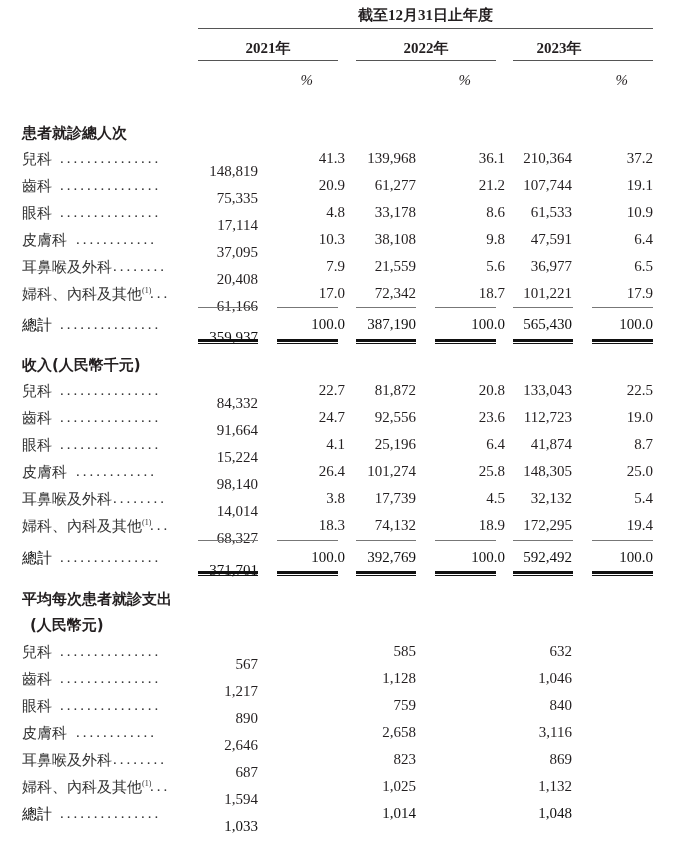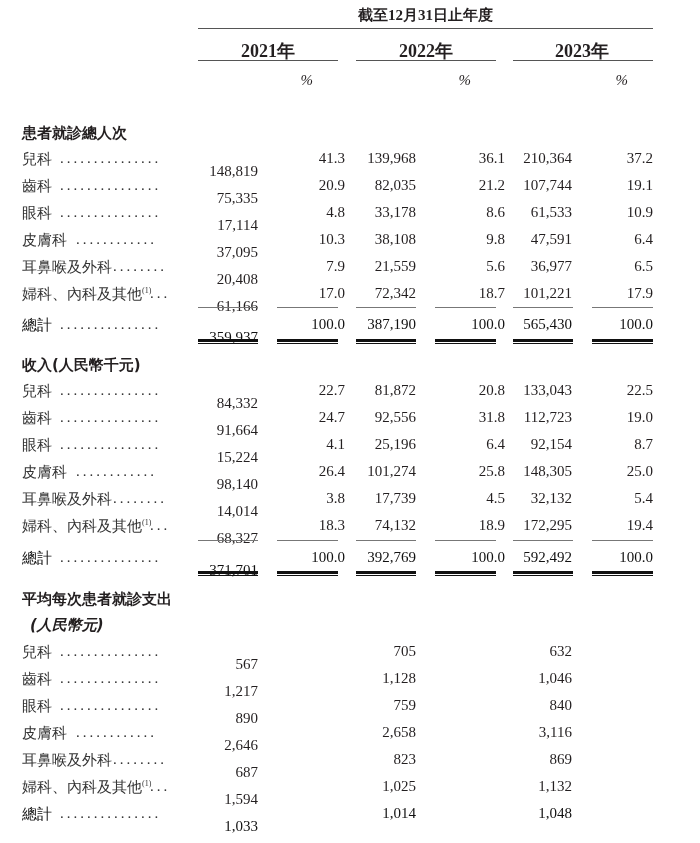--- a/index.html
+++ b/index.html
@@ -4,21 +4,21 @@
 <style>
   html, body { margin: 0; padding: 0; background: #ffffff; }
   body {
     width: 700px; height: 843px; position: relative; overflow: hidden;
     font-family: "Liberation Serif", "DejaVu Serif", serif;
     color: #231f20;
   }
   .abs { position: absolute; }
   .hdr-title { left: 198px; width: 455px; top: 6px; text-align: center; font-size: 15px; font-weight: bold; }
   .hrule { position: absolute; height: 1px; background: #555; }
-  .year { position: absolute; top: 39px; font-size: 18px; font-weight: bold; text-align: center; width: 140px; }
+  .year { position: absolute; top: 39px; font-size: 15px; font-weight: bold; text-align: center; width: 140px; }
   .pct-h { position: absolute; top: 72px; font-size: 15px; font-style: italic; width: 40px; text-align: right; }
   .section-title { position: absolute; left: 22px; font-size: 15px; font-weight: bold; font-family: "DejaVu Sans", sans-serif; }
   .row { position: absolute; left: 0; width: 644px; height: 26px; font-size: 15px; }
   .row .label { position: absolute; left: 22px; top: 0; white-space: nowrap; color: #333; }
   .row .dots { position: absolute; top: 0; letter-spacing: 3px; color: #333; }
   .row .cell { position: absolute; top: 0; text-align: right; }
   .c1 { left: 180px; width: 78px; margin-top: 13px; }
   .c2 { left: 270px; width: 75px; }
   .c3 { left: 340px; width: 76px; }
   .c4 { left: 430px; width: 75px; }
@@ -30,21 +30,21 @@
   sup { font-size: 8px; }
 </style>
 </head>
 <body>
 
 <div class="abs hdr-title">截至12月31日止年度</div>
 <div class="hrule" style="left:198px;width:455px;top:28px;"></div>
 
 <div class="year" style="left:198px;">2021年</div>
 <div class="year" style="left:356px;">2022年</div>
-<div class="year" style="left:512px;">2023年</div>
+<div class="year" style="left:489px;">2023年</div>
 <div class="hrule" style="left:198px;width:140px;top:60px;"></div>
 <div class="hrule" style="left:356px;width:140px;top:60px;"></div>
 <div class="hrule" style="left:513px;width:140px;top:60px;"></div>
 
 <div class="pct-h" style="left:273px;">%</div>
 <div class="pct-h" style="left:431px;">%</div>
 <div class="pct-h" style="left:588px;">%</div>
 
 <div class="section-title" style="top:124px;">患者就診總人次</div>
 
@@ -56,21 +56,21 @@
   <span class="cell c3">139,968</span>
   <span class="cell c4">36.1</span>
   <span class="cell c5">210,364</span>
   <span class="cell c6">37.2</span>
 </div>
 <div class="row" style="top:177px;">
   <span class="label">齒科</span>
   <span class="dots" style="left:60px;">...............</span>
   <span class="cell c1">75,335</span>
   <span class="cell c2">20.9</span>
-  <span class="cell c3">82,035</span>
+  <span class="cell c3">61,277</span>
   <span class="cell c4">21.2</span>
   <span class="cell c5">107,744</span>
   <span class="cell c6">19.1</span>
 </div>
 <div class="row" style="top:204px;">
   <span class="label">眼科</span>
   <span class="dots" style="left:60px;">...............</span>
   <span class="cell c1">17,114</span>
   <span class="cell c2">4.8</span>
   <span class="cell c3">33,178</span>
@@ -143,32 +143,32 @@
   <span class="cell c4">20.8</span>
   <span class="cell c5">133,043</span>
   <span class="cell c6">22.5</span>
 </div>
 <div class="row" style="top:409px;">
   <span class="label">齒科</span>
   <span class="dots" style="left:60px;">...............</span>
   <span class="cell c1">91,664</span>
   <span class="cell c2">24.7</span>
   <span class="cell c3">92,556</span>
-  <span class="cell c4">31.8</span>
+  <span class="cell c4">23.6</span>
   <span class="cell c5">112,723</span>
   <span class="cell c6">19.0</span>
 </div>
 <div class="row" style="top:436px;">
   <span class="label">眼科</span>
   <span class="dots" style="left:60px;">...............</span>
   <span class="cell c1">15,224</span>
   <span class="cell c2">4.1</span>
   <span class="cell c3">25,196</span>
   <span class="cell c4">6.4</span>
-  <span class="cell c5">92,154</span>
+  <span class="cell c5">41,874</span>
   <span class="cell c6">8.7</span>
 </div>
 <div class="row" style="top:463px;">
   <span class="label">皮膚科</span>
   <span class="dots" style="left:76px;">............</span>
   <span class="cell c1">98,140</span>
   <span class="cell c2">26.4</span>
   <span class="cell c3">101,274</span>
   <span class="cell c4">25.8</span>
   <span class="cell c5">148,305</span>
@@ -212,27 +212,27 @@
   <span class="cell c6">100.0</span>
 </div>
 <div class="dbl" style="left:198px;width:60px;top:571px;"></div>
 <div class="dbl" style="left:277px;width:61px;top:571px;"></div>
 <div class="dbl" style="left:356px;width:60px;top:571px;"></div>
 <div class="dbl" style="left:435px;width:61px;top:571px;"></div>
 <div class="dbl" style="left:513px;width:60px;top:571px;"></div>
 <div class="dbl" style="left:592px;width:61px;top:571px;"></div>
 
 <div class="section-title" style="top:590px;">平均每次患者就診支出</div>
-<div class="section-title" style="top:616px;left:30px;font-style:italic;">(人民幣元)</div>
+<div class="section-title" style="top:616px;left:30px;">(人民幣元)</div>
 
 <div class="row" style="top:643px;">
   <span class="label">兒科</span>
   <span class="dots" style="left:60px;">...............</span>
   <span class="cell c1">567</span>
-  <span class="cell c3">705</span>
+  <span class="cell c3">585</span>
   <span class="cell c5">632</span>
 </div>
 <div class="row" style="top:670px;">
   <span class="label">齒科</span>
   <span class="dots" style="left:60px;">...............</span>
   <span class="cell c1">1,217</span>
   <span class="cell c3">1,128</span>
   <span class="cell c5">1,046</span>
 </div>
 <div class="row" style="top:697px;">

